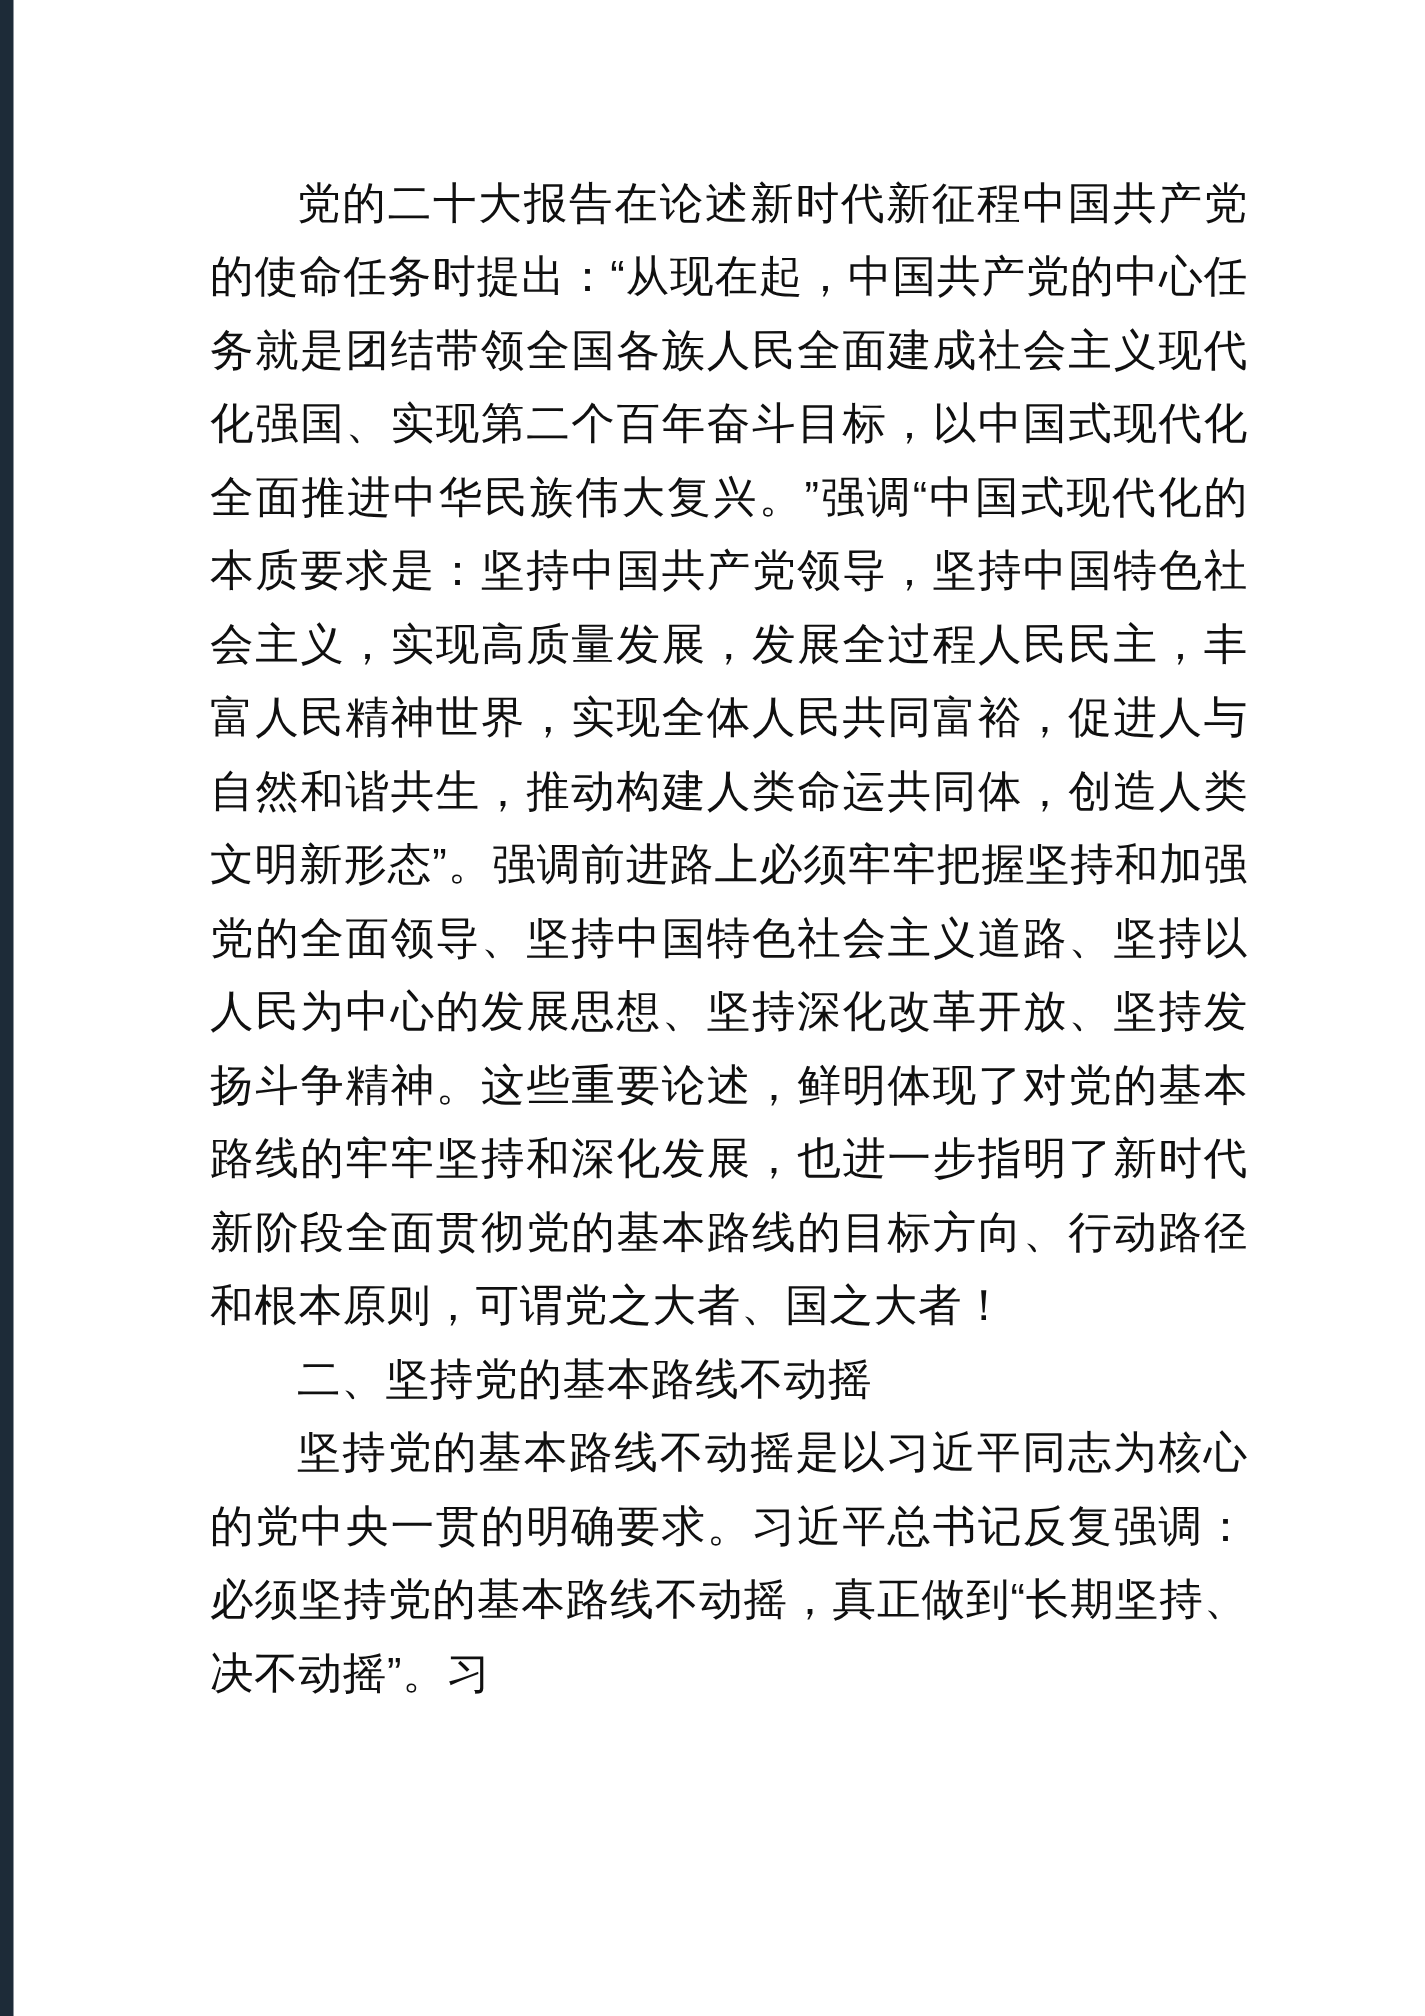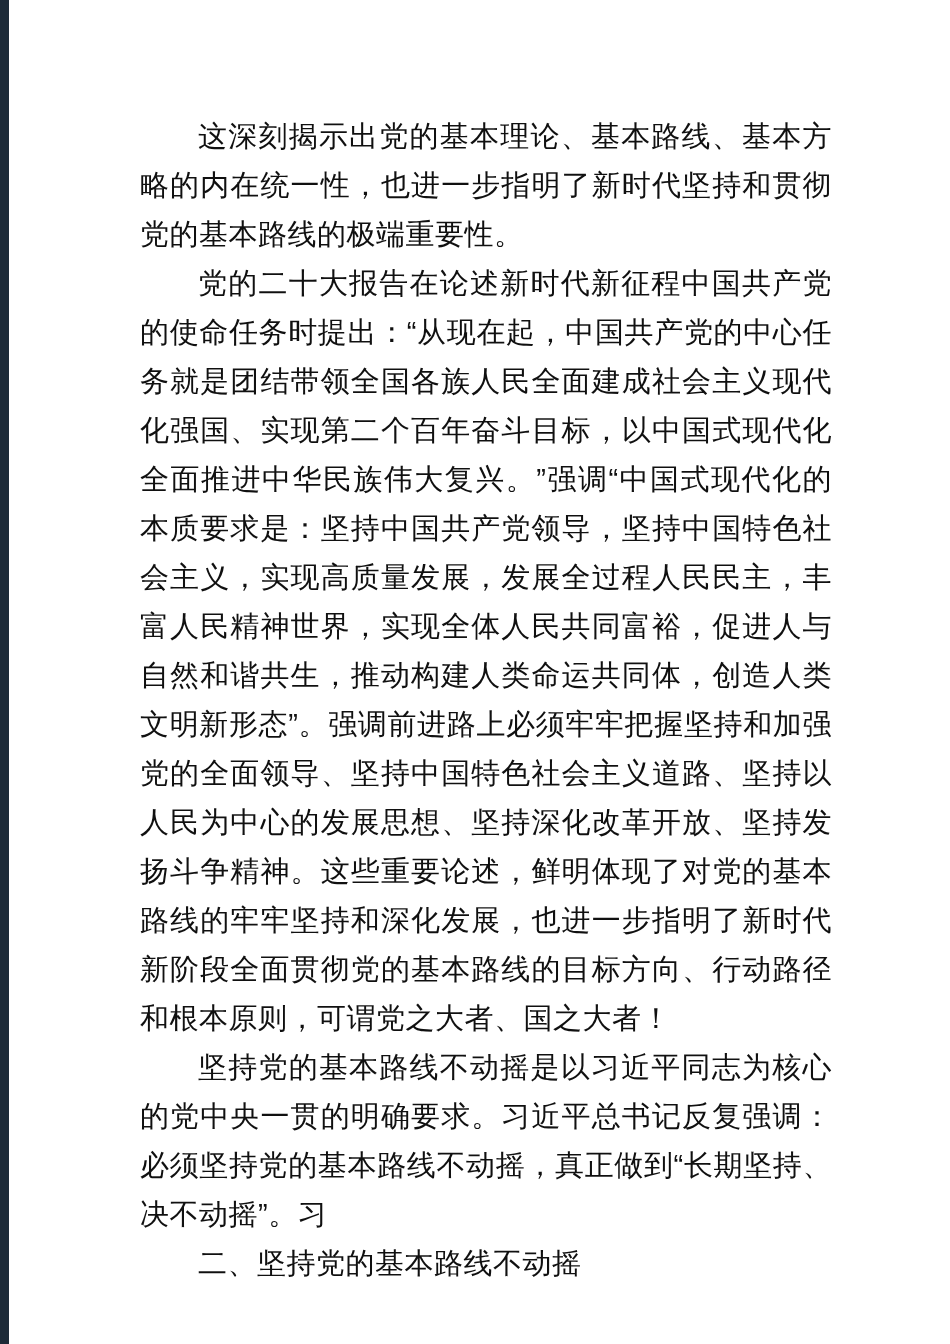--- a/index.html
+++ b/index.html
@@ -41,18 +41,17 @@
     text-align: justify;
     word-break: break-all;
   }
 </style>
 </head>
 <body>
 
 <div class="page">
   <div class="edge-strip"></div>
   <div class="content">
-    <p>这深刻揭示出党的基本理论、基本路线、基本方略的内在统一性，也进一步指明了新时代坚持和贯彻党的基本路线的极端重要性。</p>
     <p>党的二十大报告在论述新时代新征程中国共产党的使命任务时提出：“从现在起，中国共产党的中心任务就是团结带领全国各族人民全面建成社会主义现代化强国、实现第二个百年奋斗目标，以中国式现代化全面推进中华民族伟大复兴。”强调“中国式现代化的本质要求是：坚持中国共产党领导，坚持中国特色社会主义，实现高质量发展，发展全过程人民民主，丰富人民精神世界，实现全体人民共同富裕，促进人与自然和谐共生，推动构建人类命运共同体，创造人类文明新形态”。强调前进路上必须牢牢把握坚持和加强党的全面领导、坚持中国特色社会主义道路、坚持以人民为中心的发展思想、坚持深化改革开放、坚持发扬斗争精神。这些重要论述，鲜明体现了对党的基本路线的牢牢坚持和深化发展，也进一步指明了新时代新阶段全面贯彻党的基本路线的目标方向、行动路径和根本原则，可谓党之大者、国之大者！</p>
+    <p>二、坚持党的基本路线不动摇</p>
     <p>坚持党的基本路线不动摇是以习近平同志为核心的党中央一贯的明确要求。习近平总书记反复强调：必须坚持党的基本路线不动摇，真正做到“长期坚持、决不动摇”。习</p>
-    <p>二、坚持党的基本路线不动摇</p>
   </div>
 </div>
 
 </body></html>

